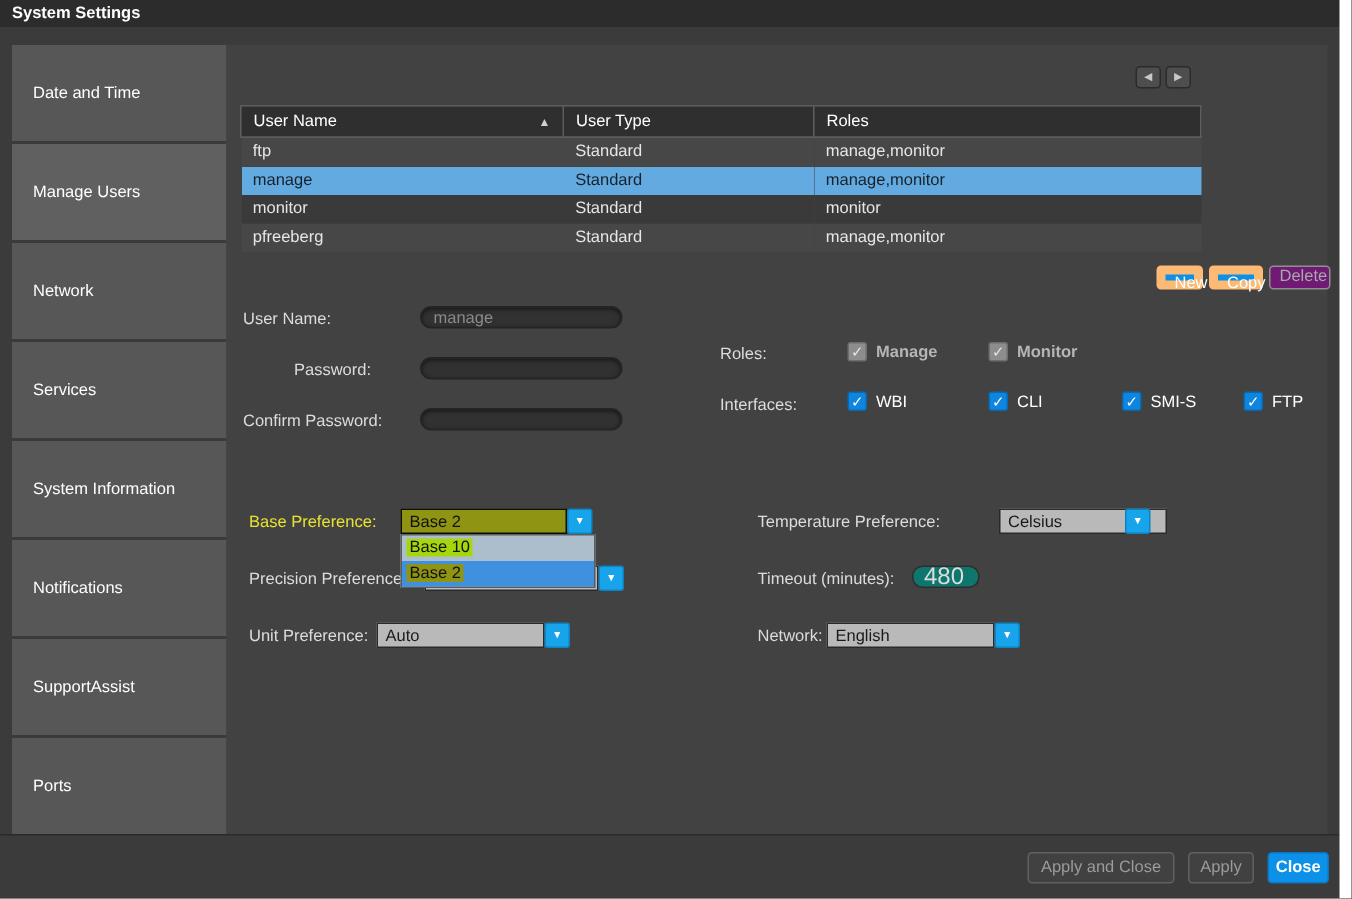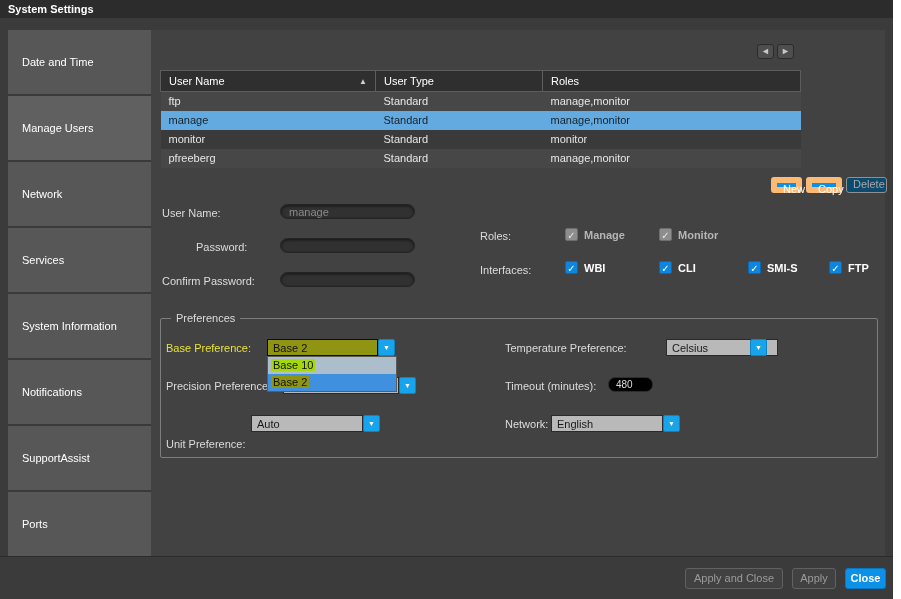--- a/index.html
+++ b/index.html
@@ -29,56 +29,56 @@
                text-align:left; height:21px; padding:0 8px; font-size:11px; cursor:pointer; }
   .utable th:nth-child(1){ width:215px; } .utable th:nth-child(2){ width:167px; } .utable th:nth-child(3){ width:258px; }
   .utable td { height:19px; padding:0 8px; color:#e6e6e6; overflow:hidden; white-space:nowrap; }
   .row-odd  { background:#474747; } .row-even { background:#3a3a3a; }
   .row-selected { background:#63aae0; }
   .row-selected td { color:#16222b; }
   .sort-icon { float:right; font-size:8px; color:#d0d0d0; margin-top:2px; }
 
   .btn-blue { position:absolute; height:16px; background:#0d90e8; color:#fff; border:6px solid #fdba74;
               border-radius:3px; line-height:13px; text-align:center; padding:0 6px; cursor:pointer; }
-  .btn-disabled { position:absolute; height:16px; background:#0c4a6e; color:#a8a8a8; border:1px solid #8f8f8f;
+  .btn-disabled { position:absolute; height:16px; background:#701a75; color:#a8a8a8; border:1px solid #8f8f8f;
               border-radius:3px; line-height:13px; text-align:center; padding:0 6px; }
 
   .lbl { position:absolute; color:#dcdcdc; white-space:nowrap; }
   .tinput { position:absolute; width:135px; height:15px; background:#313131; border:1px solid #242424;
             border-radius:8px; box-shadow:inset 0 1px 3px rgba(0,0,0,.6); color:#8a8a8a; padding:0 8px;
             font-size:11px; font-family:"Liberation Sans",sans-serif; }
 
   .cb { position:absolute; width:13px; height:13px; border-radius:2px; text-align:center;
         line-height:13px; font-size:10px; cursor:pointer; }
   .cb::after { content:"✓"; }
   .cb-blue { background:#0e86df; border:1px solid #0a69b1; color:#fff; }
   .cb-gray { background:#8d8d8d; border:1px solid #6e6e6e; color:#e6e6e6; }
-  .cb-label { position:absolute; color:#fff; font-weight:bold; }
+  .cb-label { position:absolute; color:#fff; font-weight:normal; }
   .cb-label-dim { position:absolute; color:#b5b5b5; font-weight:bold; }
 
   .prefs { position:absolute; left:9px; top:288px; width:718px; height:140px; border:1px solid #7d7d7d; border-radius:2px; }
   .legend { position:absolute; left:10px; top:-7px; background:#424242; padding:0 5px; color:#dcdcdc; }
 
   .combo { position:absolute; height:17px; padding:2px 5px 0; border:1px solid #2a2a2a;
            background:#b9b9b9; color:#1a1a1a; overflow:hidden; white-space:nowrap; cursor:pointer; }
   .combo-base { background:#8f9413; border:1px solid #0c0c0c; color:#111; }
   .combo-btn { position:absolute; width:17px; height:17px; background:#17a4ea; border:1px solid #0d83c0;
                border-radius:2px; color:#fff; text-align:center; font-size:7px; line-height:15px; cursor:pointer; }
   .combo-btn::after { content:"▼"; }
   .lbl-highlight { color:#e8e232; }
 
   .popup { position:absolute; left:116px; top:326px; width:130px; height:36px; background:#acbecb;
            border:1px solid #5c5c5c; z-index:5; }
   .popup-item { height:17px; line-height:17px; padding-left:3px; color:#111; cursor:pointer; }
   .popup-item.sel { background:#3f90de; }
   .hl-green { background:#a6d70c; padding:0 2px;text-align:center; }
   .hl-olive { background:#8f9413; padding:0 2px; }
 
-  .small-input { position:absolute; width:45px; height:15px; background:#000000; border:1px solid #2e2e2e;
-                 border-radius:7px; color:#dddddd; padding:0 7px; font-size:10px; font-family:"Liberation Sans",sans-serif; }
+  .small-input { position:absolute; width:45px; height:15px; background:#0f766e; border:1px solid #2e2e2e;
+                 border-radius:7px; color:#dddddd; padding:0 7px; font-size:16px; font-family:"Liberation Sans",sans-serif; }
 
   .footer-sep { position:absolute; left:0; top:556px; width:893px; height:1px; background:#2b2b2b; }
   .fbtn { position:absolute; height:21px; border-radius:3px; text-align:center; line-height:19px; cursor:pointer; }
   .fbtn-gray { background:#414141; border:1px solid #616161; color:#9b9b9b; }
   .fbtn-blue { background:#0d90e8; border:1px solid #0b76c2; color:#fff; font-weight:bold; }
 </style>
 </head>
 <body>
 
 <div class="screen">
@@ -173,40 +173,37 @@
     <div class="lbl" style="left:329px; top:234px;">Interfaces:</div>
     <div class="cb cb-blue" style="left:414px; top:231px;"></div>
     <div class="cb-label" style="left:433px; top:232px;">WBI</div>
     <div class="cb cb-blue" style="left:508px; top:231px;"></div>
     <div class="cb-label" style="left:527px; top:232px;">CLI</div>
     <div class="cb cb-blue" style="left:597px; top:231px;"></div>
     <div class="cb-label" style="left:616px; top:232px;">SMI-S</div>
     <div class="cb cb-blue" style="left:678px; top:231px;"></div>
     <div class="cb-label" style="left:697px; top:232px;">FTP</div>
 
-    <div class="prefs">
-      <div class="legend">Preferences</div>
-    </div>
 
     <div class="lbl lbl-highlight" style="left:15px; top:312px;">Base Preference:</div>
     <div class="combo combo-base" style="left:116px; top:309px; width:111px;">Base 2</div>
     <div class="combo-btn" style="left:227px; top:309px;"></div>
 
     <div class="lbl" style="left:354px; top:312px;">Temperature Preference:</div>
     <div class="combo" style="left:487px; top:309px; width:112px;margin-left:28px;">Celsius</div>
     <div class="combo-btn" style="left:599px; top:309px;"></div>
 
     <div class="lbl" style="left:15px; top:350px;">Precision Preference:</div>
     <div class="combo" style="left:132px; top:347px; width:116px;"></div>
     <div class="combo-btn" style="left:248px; top:347px;"></div>
 
     <div class="lbl" style="left:354px; top:350px;">Timeout (minutes):</div>
     <input class="small-input" style="left: 457px; top: 347px;" type="text" value="480">
 
-    <div class="lbl" style="left:15px; top:408px;text-align:center;">Unit Preference:</div>
+    <div class="lbl" style="left:15px; top:388px;text-align:center;">Unit Preference:</div>
     <div class="combo" style="left:100px; top:385px; width:112px;">Auto</div>
     <div class="combo-btn" style="left:212px; top:385px;"></div>
 
     <div class="lbl" style="left:354px; top:388px;">Network:</div>
     <div class="combo" style="left:400px; top:385px; width:112px;">English</div>
     <div class="combo-btn" style="left:512px; top:385px;"></div>
 
     <div class="popup">
       <div class="popup-item"><span class="hl-green">Base 10</span></div>
       <div class="popup-item sel"><span class="hl-olive">Base 2</span></div>

